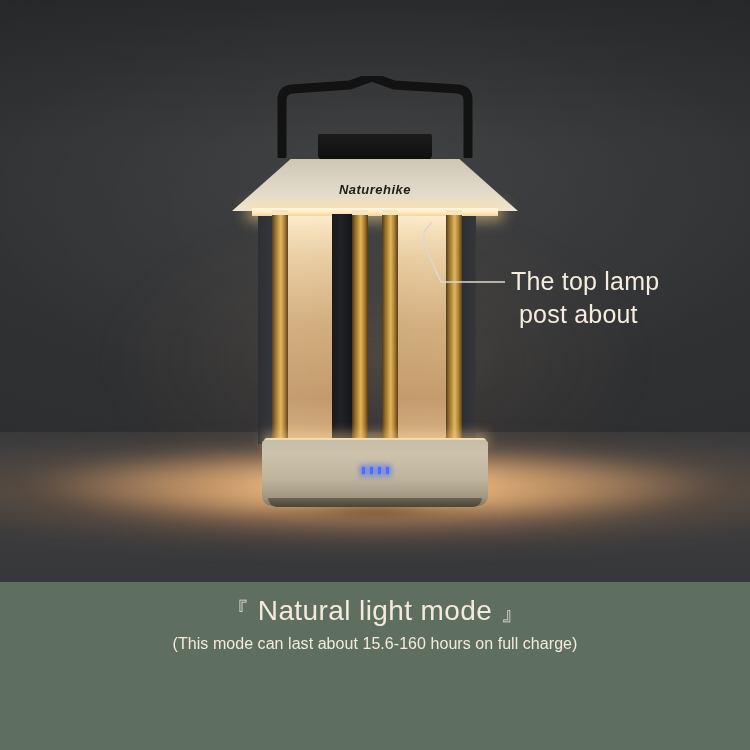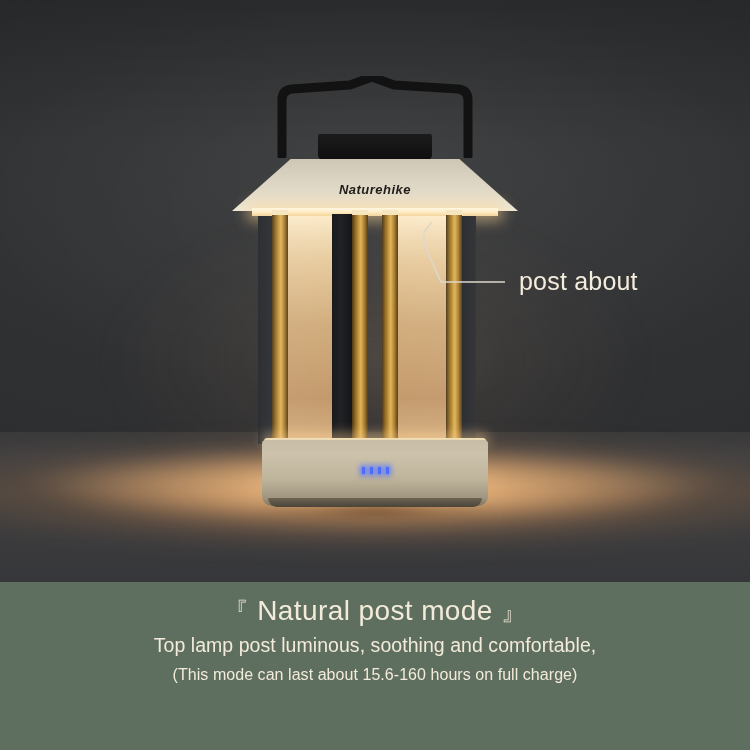--- a/index.html
+++ b/index.html
@@ -266,28 +266,28 @@
         <span class="led"></span>
         <span class="led"></span>
       </div>
     </div>
 
     <svg id="leader" viewBox="0 0 750 582">
       <path d="M432 222 L424 232 L424 244 L441 282 L452 282 L505 282" fill="none" stroke="#ded8ca" stroke-width="1.6" stroke-linejoin="miter"></path>
     </svg>
 
     <div id="callout">
+      <div>The top lamp</div>
       <div class="l2">post about</div>
     </div>
   </div>
 
   <div id="panel-edge"></div>
   <div id="panel">
     <div id="panel-title">
       <span class="bracket">『</span>
-      <span>Natural post mode</span>
+      <span>Natural light mode</span>
       <span class="bracket">』</span>
     </div>
-    <div class="panel-line">Top lamp post luminous, soothing and comfortable,</div>
     <div id="panel-note">(This mode can last about 15.6-160 hours on full charge)</div>
   </div>
 
 </div>
 
 </body></html>

